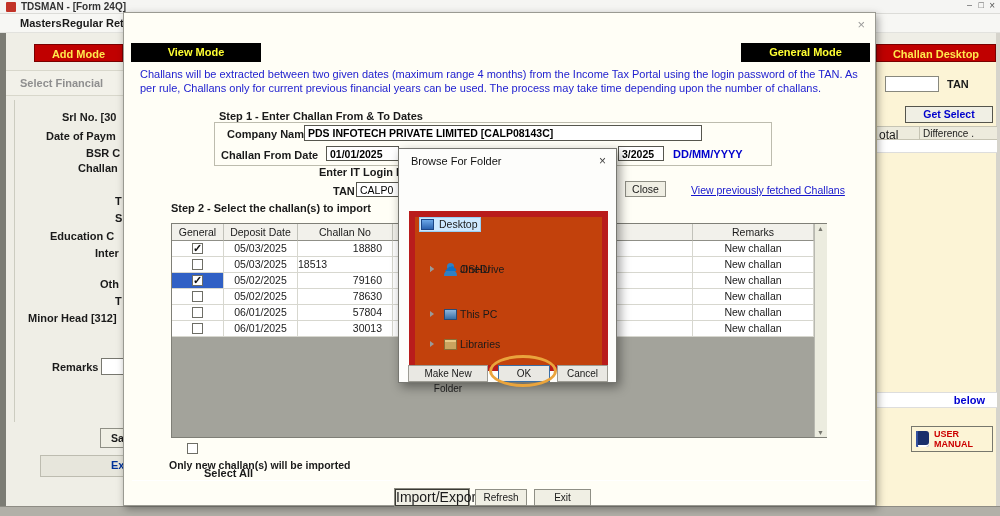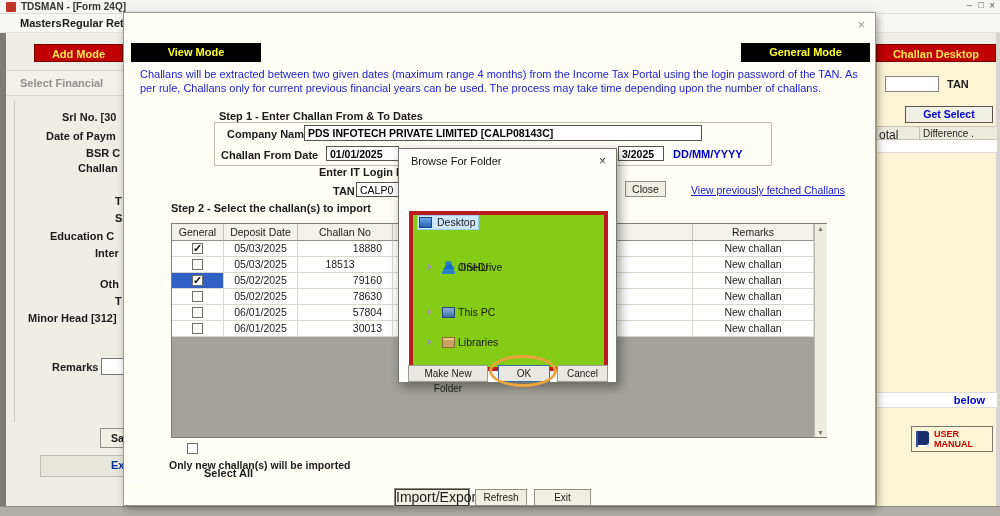--- a/index.html
+++ b/index.html
@@ -144,21 +144,21 @@
         <div class="a tcell" style="left:0;width:52px;text-align:center"><span class="cb on" style="top:2px"></span></div>
         <div class="a tcell" style="left:52px;width:74px;text-align:center">05/03/2025</div>
         <div class="a tcell" style="left:126px;width:95px;text-align:right;padding-right:10px">18880</div>
         <div class="a tcell" style="left:221px;width:300px"></div>
         <div class="a tcell" style="left:521px;width:121px;text-align:center">New challan</div>
       </div>
 
       <div class="a" style="left:0;top:33px;width:642px;height:16px">
         <div class="a tcell" style="left:0;width:52px;text-align:center"><span class="cb" style="top:2px"></span></div>
         <div class="a tcell" style="left:52px;width:74px;text-align:center">05/03/2025</div>
-        <div class="a tcell" style="left:126px;width:95px;text-align:center;padding-right:10px">18513</div>
+        <div class="a tcell" style="left:126px;width:95px;text-align:left;padding-right:10px">18513</div>
         <div class="a tcell" style="left:221px;width:300px"></div>
         <div class="a tcell" style="left:521px;width:121px;text-align:center">New challan</div>
       </div>
 
       <div class="a" style="left:0;top:49px;width:642px;height:16px">
         <div class="a tcell selcell" style="left:0;width:52px;text-align:center"><span class="cb on" style="top:2px"></span></div>
         <div class="a tcell" style="left:52px;width:74px;text-align:center">05/02/2025</div>
         <div class="a tcell" style="left:126px;width:95px;text-align:right;padding-right:10px">79160</div>
         <div class="a tcell" style="left:221px;width:300px"></div>
         <div class="a tcell" style="left:521px;width:121px;text-align:center">New challan</div>
@@ -204,21 +204,21 @@
     
     <div class="a btn" style="left:271px;top:476px;width:74px;height:17px;font-size:14px;border:1px solid #3a3a34;box-shadow:0 0 0 1px #8a8a80">Import/Export</div>
     <div class="a btn" style="left:351px;top:476px;width:52px;height:17px;font-size:10px">Refresh</div>
     <div class="a btn" style="left:410px;top:476px;width:57px;height:17px;font-size:10px">Exit</div>
   </div>
 
   <div class="a" style="left:398px;top:148px;width:219px;height:235px;background:#fdfdfb;border:1px solid #777771;box-shadow:3px 4px 10px rgba(0,0,0,.4);z-index:20">
     <span class="a nw" style="left:12px;top:6px;font-size:11px;color:#111">Browse For Folder</span>
     <span class="a" style="right:10px;top:5px;font-size:12px;color:#444">×</span>
 
-    <div class="a" style="left:10px;top:62px;width:199px;height:160px;border:4px solid #b91c1c;background:#84cc16;overflow:hidden">
+    <div class="a" style="left:10px;top:62px;width:199px;height:160px;border:6px solid #b91c1c;background:#c2410c;overflow:hidden">
       <div class="trow a" style="top:0">
         <span class="a selhl" style="left:4px;top:0;width:62px;height:15px"></span>
         <span class="ic ic-desktop a" style="left:6px"></span>
         <span class="tlabel a" style="left:24px">Desktop</span>
       </div>
       <div class="trow a" style="top:30px">
         <span class="chev a" style="left:15px"></span>
         <span class="ic ic-user a" style="left:29px"></span>
         <span class="tlabel a" style="left:45px">JISHU</span>
       </div>

